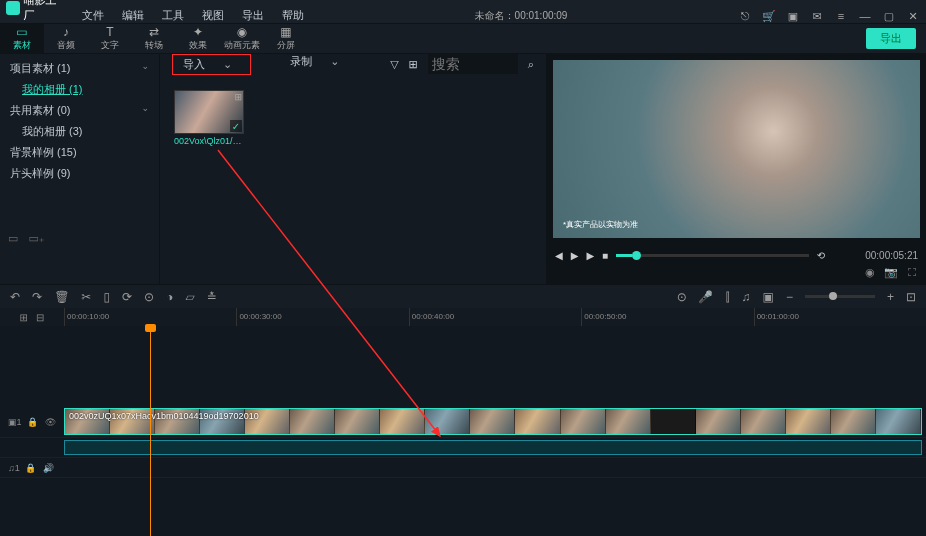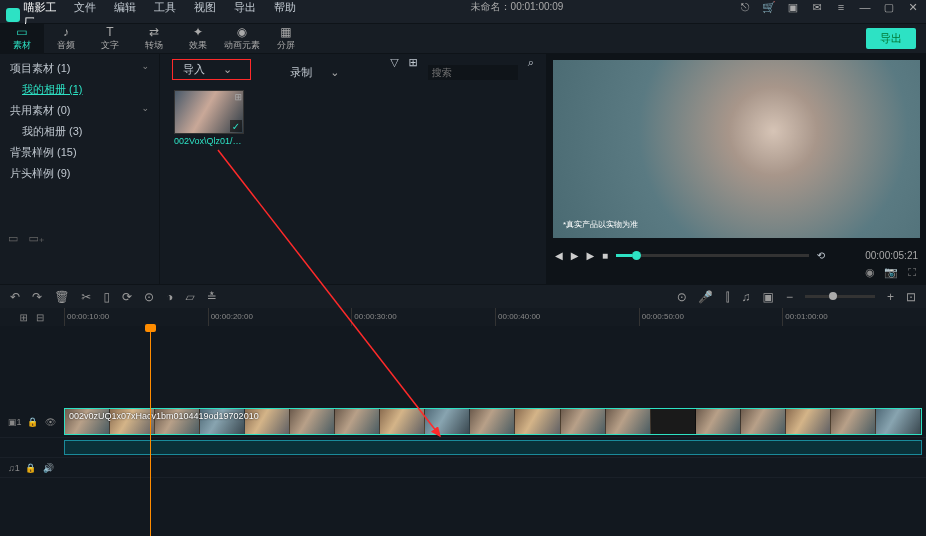--- a/index.html
+++ b/index.html
@@ -1,21 +1,21 @@
 <!DOCTYPE html>
 <html><head>
 <meta charset="utf-8">
 <style>
 * { margin: 0; padding: 0; box-sizing: border-box; user-select: none; }
 body { width: 926px; height: 536px; background: #1a2028; font-family: "Microsoft YaHei", sans-serif; font-size: 11px; color: #c0c8d0; overflow: hidden; position: relative; }
 
-.titlebar { height: 24px; background: #1a2028; display: flex; align-items: flex-start; padding: 0 6px; border-bottom: 1px solid #0e1318; }
+.titlebar { height: 24px; background: #1a2028; display: flex; align-items: flex-end; padding: 0 6px; border-bottom: 1px solid #0e1318; }
 .logo { width: 60px; color: #fff; font-size: 11px; display: flex; align-items: center; }
 .logo::before { content: ""; width: 14px; height: 14px; background: #2de2c4; border-radius: 3px; margin-right: 4px; display: inline-block; }
-.menus { display: flex; gap: 18px; margin-left: 8px; }
+.menus { display: flex; gap: 18px; margin-left: 16px; }
 .menus span { cursor: pointer; }
 .title-center { flex: 1; text-align: center; color: #aaa; font-size: 10px; }
 .win-ctrls { display: flex; gap: 10px; align-items: center; }
 .win-ctrls span { width: 14px; height: 14px; display: inline-flex; align-items: center; justify-content: center; cursor: pointer; color: #aaa; }
 
 .toolbar-top { height: 30px; background: #171d24; display: flex; align-items: flex-start; border-bottom: 1px solid #0e1318; }
 .tab-btn { width: 44px; height: 30px; display: flex; flex-direction: column; align-items: center; justify-content: center; gap: 1px; cursor: pointer; font-size: 9px; color: #aaa; }
 .tab-btn.active { background: #0f1419; color: #2de2c4; }
 .tab-btn .ico { font-size: 12px; line-height: 1; }
 
@@ -23,27 +23,27 @@
 
 .main { display: flex; height: 230px; }
 
 .sidebar { width: 160px; background: #151b22; border-right: 1px solid #0e1318; padding: 4px 0; }
 .side-item { display: flex; justify-content: space-between; padding: 3px 10px; cursor: pointer; font-size: 11px; }
 .side-item .chev { color: #888; font-size: 9px; }
 .side-sub { padding: 3px 10px 3px 22px; color: #2de2c4; text-decoration: underline; cursor: pointer; font-size: 11px; }
 .side-bottom { position: absolute; left: 8px; top: 232px; display: flex; gap: 10px; color: #666; }
 
 .media-panel { flex: 1; background: #141a21; position: relative; }
-.media-toolbar { height: 26px; display: flex; align-items: flex-end; padding: 0 12px; gap: 12px; }
+.media-toolbar { height: 26px; display: flex; align-items: flex-start; padding: 0 12px; gap: 12px; }
 .import-dd { border: 1px solid #ff2a2a; padding: 2px 18px 2px 10px; display: flex; align-items: center; gap: 18px; cursor: pointer; font-size: 11px; }
 .import-dd::after { content: "⌄"; color: #aaa; }
 .record-dd { display: flex; align-items: center; gap: 18px; cursor: pointer; font-size: 11px; margin-left: 27px; }
 .record-dd::after { content: "⌄"; color: #aaa; }
 .media-toolbar .right { margin-left: auto; display: flex; gap: 10px; align-items: center; }
-.search-box { background: #0f1419; border: none; color: #ccc; width: 90px; padding: 2px 4px; font-size: 10px; margin-top: 20px; }
+.search-box { background: #0f1419; border: none; color: #ccc; width: 90px; padding: 2px 4px; font-size: 14px; }
 
 .thumbs { padding: 10px 14px; display: flex; gap: 12px; }
 .thumb { width: 70px; cursor: pointer; }
 .thumb-img { width: 70px; height: 44px; background: linear-gradient(120deg, #4a5a6a 0%, #c9a898 45%, #2d3b46 100%); border: 1px solid #333; position: relative; }
 .thumb-img::after { content: "✓"; position: absolute; right: 1px; bottom: 1px; color: #2de2c4; background: #0008; width: 12px; height: 12px; font-size: 10px; display: flex; align-items: center; justify-content: center; }
 .thumb-img::before { content: "⊞"; position: absolute; right: 1px; top: 1px; color: #aaa; font-size: 9px; }
 .thumb-label { color: #2de2c4; font-size: 9px; margin-top: 2px; overflow: hidden; text-overflow: ellipsis; white-space: nowrap; }
 
 .preview { width: 380px; background: #0e1318; display: flex; flex-direction: column; border-left: 1px solid #0e1318; }
 .preview-canvas { flex: 1; margin: 6px; background: radial-gradient(circle at 60% 40%, #d6c4b6 0%, #a8968a 18%, #5a7a82 55%, #4a6a72 100%); position: relative; }
@@ -233,21 +233,20 @@
   <span>⊡</span>
 </div>
 
 <div style="display:flex;height:18px;background:#141a21;">
   <div style="width:64px;display:flex;align-items:center;justify-content:center;gap:8px;color:#888;font-size:10px;">
     <span>⊞</span>
     <span>⊟</span>
   </div>
   <div class="ruler" style="flex:1;padding-left:0;position:relative;">
     <div>00:00:10:00</div>
-    <div>00:00:20:00</div>
     <div>00:00:30:00</div>
     <div>00:00:40:00</div>
     <div>00:00:50:00</div>
     <div>00:01:00:00</div>
   </div>
 </div>
 
 <div class="timeline">
   <div class="playhead"></div>
 

